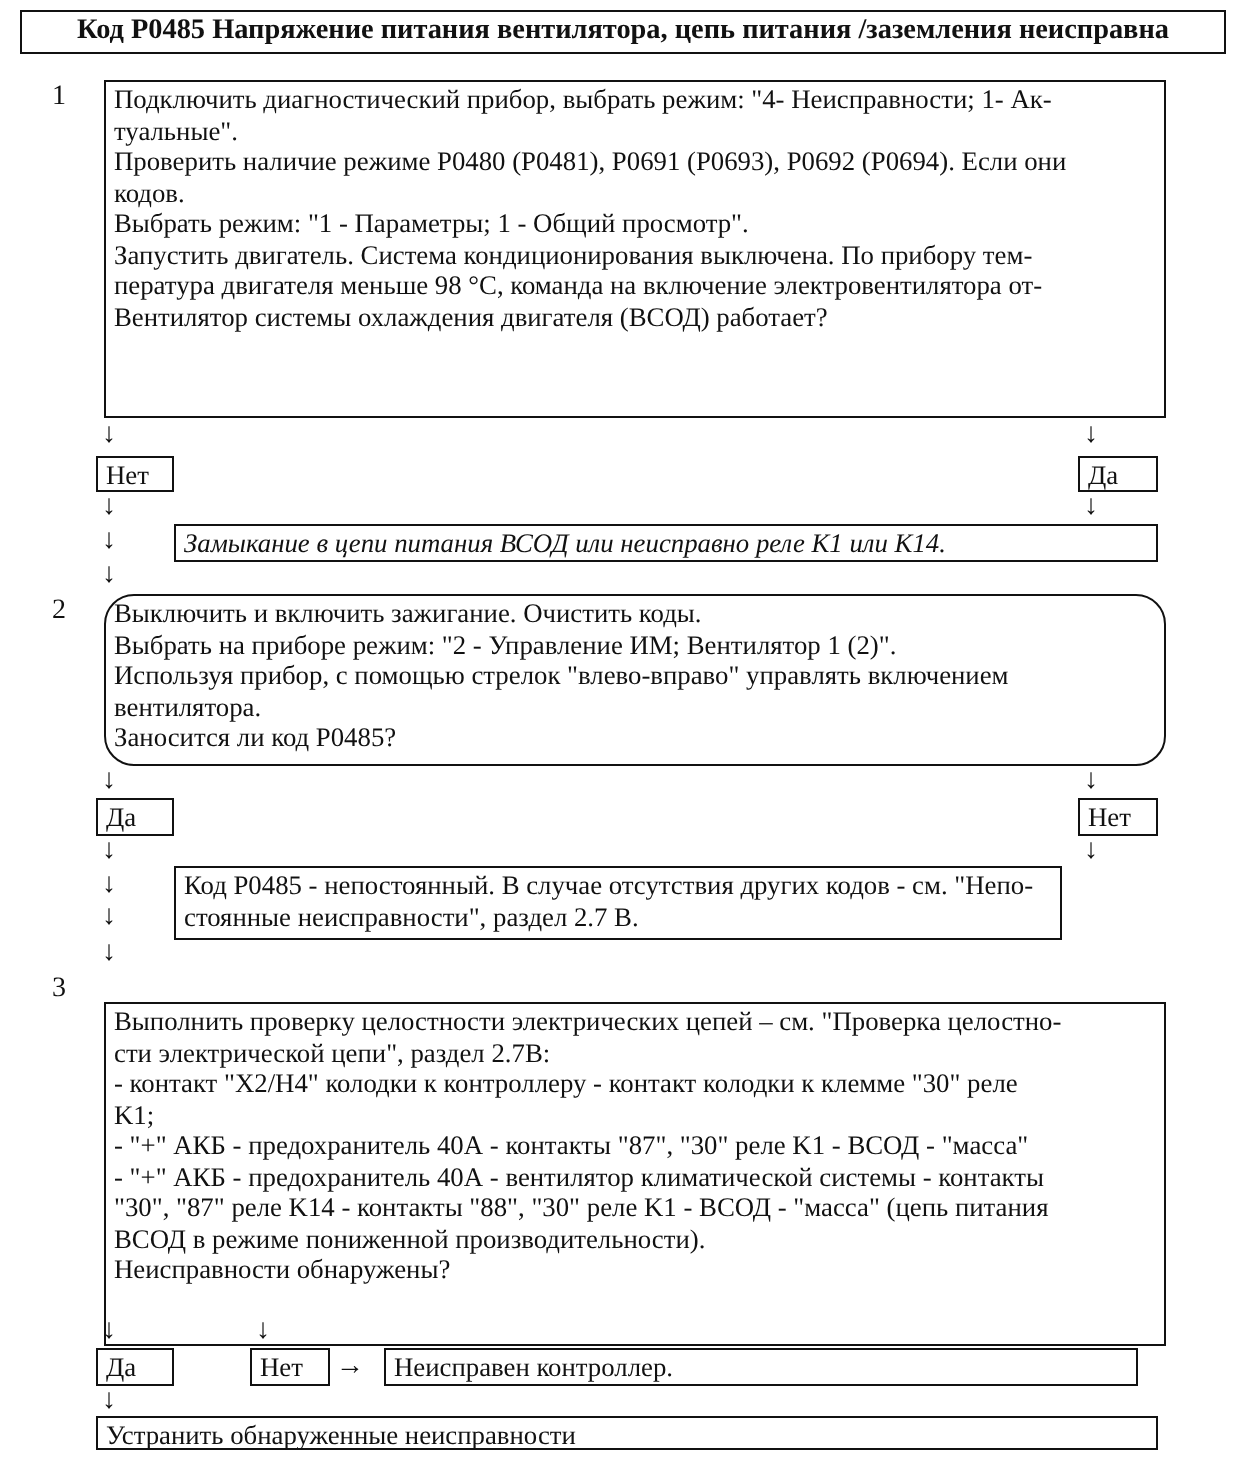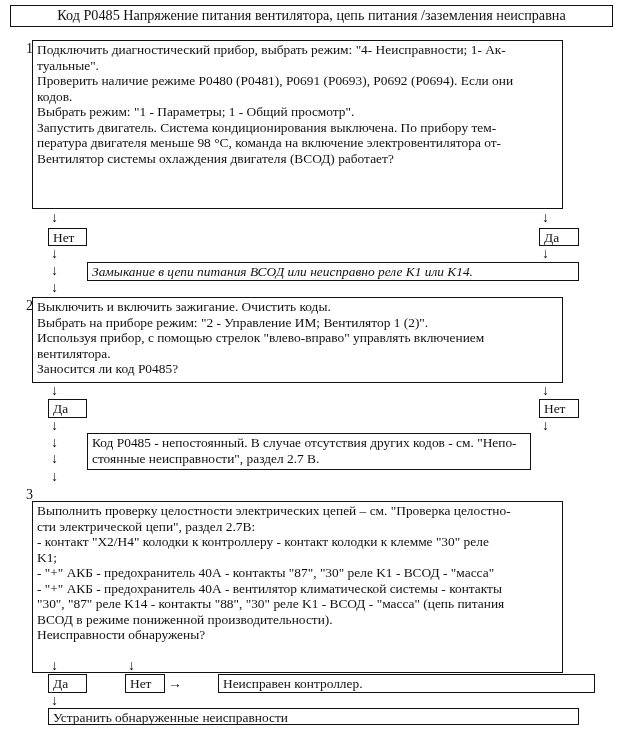--- a/index.html
+++ b/index.html
@@ -7,26 +7,26 @@
       width: 618px; height: 742px; position: relative; overflow: hidden;
       font-family: "Liberation Serif", "DejaVu Serif", serif;
       color: #111111; font-size: 13.4px; line-height: 15.5px;
     }
     .box {
       position: absolute; border: 1.3px solid #111; box-sizing: border-box;
       background: #fff; padding: 1px 4px 0 4px; white-space: nowrap;
     }
     .title {
       left: 10px; top: 5px; width: 603px; height: 22px;
-      font-weight: normal; font-size: 14.2px; text-align: center; line-height: 19px; padding: 0;
+      font-weight: bold; font-size: 14.2px; text-align: center; line-height: 19px; padding: 0;
     }
     .num { position: absolute; font-size: 14px; }
     .arrow { position: absolute; font-size: 14px; line-height: 14px; }
     .line { display: block; }
-    .step { left: 32px; width: 531px; }
+    .step { left: 52px; width: 531px; }
   </style>
 </head>
 <body>
 
 <div class="box title">Код P0485 Напряжение питания вентилятора, цепь питания /заземления неисправна</div>
 
 <div class="num" style="left:26px; top:41px;">1</div>
 <div class="box step" style="top:40px; height:169px;">
   <span class="line">Подключить диагностический прибор, выбрать режим: "4- Неисправности; 1- Ак-</span>
   <span class="line">туальные".</span>
@@ -41,21 +41,21 @@
 <div class="arrow" style="left:542px; top:211px;">↓</div>
 <div class="box" style="left:48px; top:228px; width:39px; height:18px; line-height:15px;">Нет</div>
 <div class="box" style="left:539px; top:228px; width:40px; height:18px; line-height:15px;">Да</div>
 <div class="arrow" style="left:51px; top:247px;">↓</div>
 <div class="arrow" style="left:542px; top:247px;">↓</div>
 <div class="arrow" style="left:51px; top:264px;">↓</div>
 <div class="box" style="left:87px; top:262px; width:492px; height:19px; line-height:16px;font-style:italic;">Замыкание в цепи питания ВСОД или неисправно реле K1 или K14.</div>
 <div class="arrow" style="left:51px; top:281px;">↓</div>
 
 <div class="num" style="left:26px; top:298px;">2</div>
-<div class="box step" style="top:297px; height:86px;">
+<div class="box step" style="top:297px; height:86px;border-radius:15px;">
   <span class="line">Выключить и включить зажигание. Очистить коды.</span>
   <span class="line">Выбрать на приборе режим: "2 - Управление ИМ; Вентилятор 1 (2)".</span>
   <span class="line">Используя прибор, с помощью стрелок "влево-вправо" управлять включением</span>
   <span class="line">вентилятора.</span>
   <span class="line">Заносится ли код P0485?</span>
 </div>
 <div class="arrow" style="left:51px; top:384px;">↓</div>
 <div class="arrow" style="left:542px; top:384px;">↓</div>
 <div class="box" style="left:48px; top:399px; width:39px; height:19px; line-height:16px;">Да</div>
 <div class="box" style="left:539px; top:399px; width:40px; height:19px; line-height:16px;">Нет</div>
@@ -79,15 +79,15 @@
   <span class="line">- "+" АКБ - предохранитель 40А - вентилятор климатической системы - контакты</span>
   <span class="line">"30", "87" реле K14 - контакты "88", "30" реле K1 - ВСОД - "масса" (цепь питания</span>
   <span class="line">ВСОД в режиме пониженной производительности).</span>
   <span class="line">Неисправности обнаружены?</span>
 </div>
 <div class="arrow" style="left:51px; top:659px;">↓</div>
 <div class="arrow" style="left:128px; top:659px;">↓</div>
 <div class="box" style="left:48px; top:674px; width:39px; height:19px; line-height:16px;">Да</div>
 <div class="box" style="left:125px; top:674px; width:40px; height:19px; line-height:16px;">Нет</div>
 <div class="arrow" style="left:168px; top:677px;">→</div>
-<div class="box" style="left:218px; top:674px; width:377px; height:19px; line-height:16px;">Неисправен контроллер.</div>
+<div class="box" style="left:192px; top:674px; width:377px; height:19px; line-height:16px;">Неисправен контроллер.</div>
 <div class="arrow" style="left:51px; top:694px;">↓</div>
 <div class="box" style="left:48px; top:708px; width:531px; height:17px; line-height:16px;">Устранить обнаруженные неисправности</div>
 
 </body></html>

